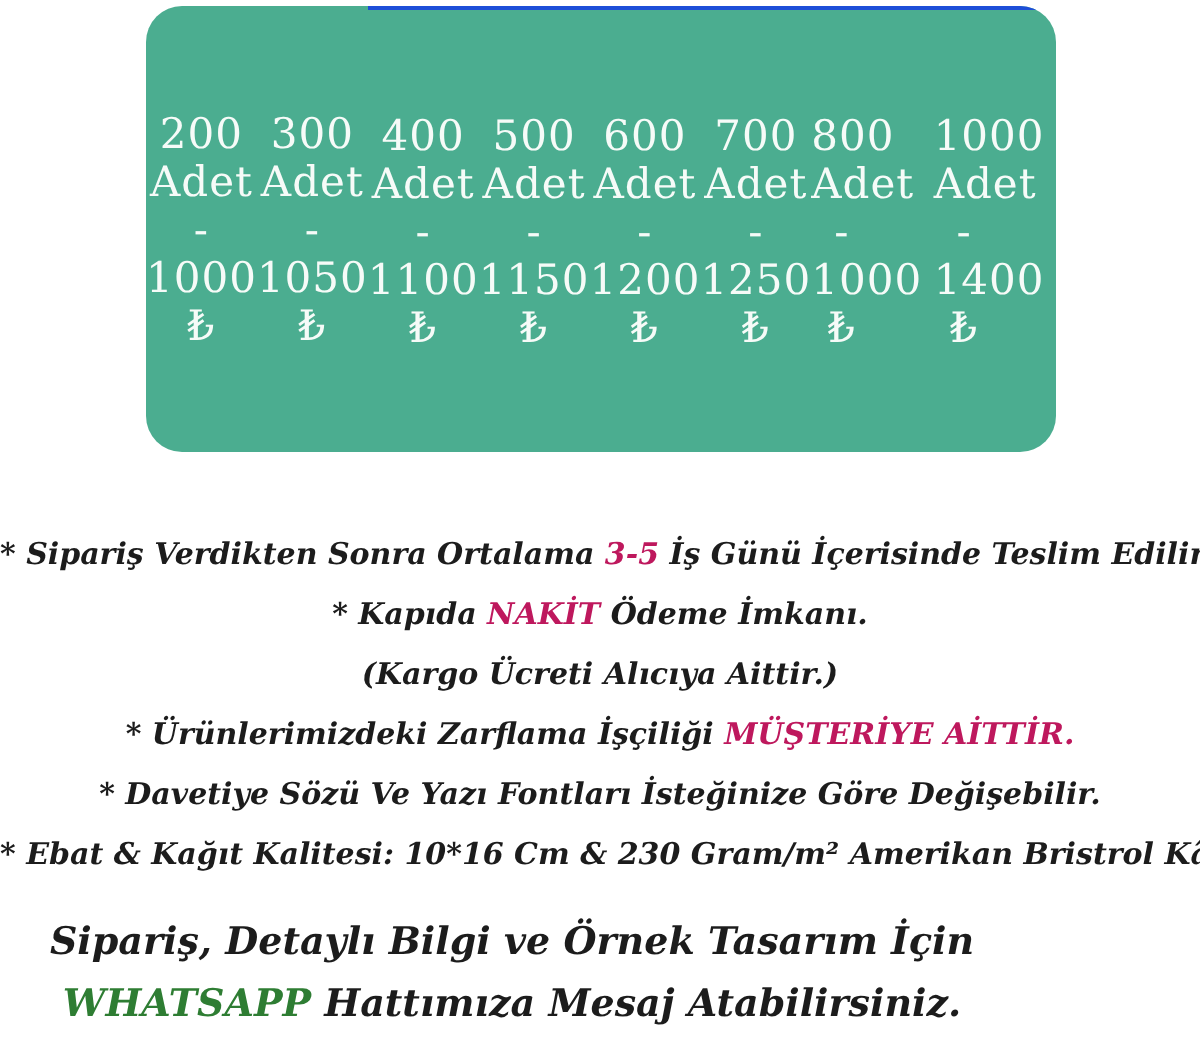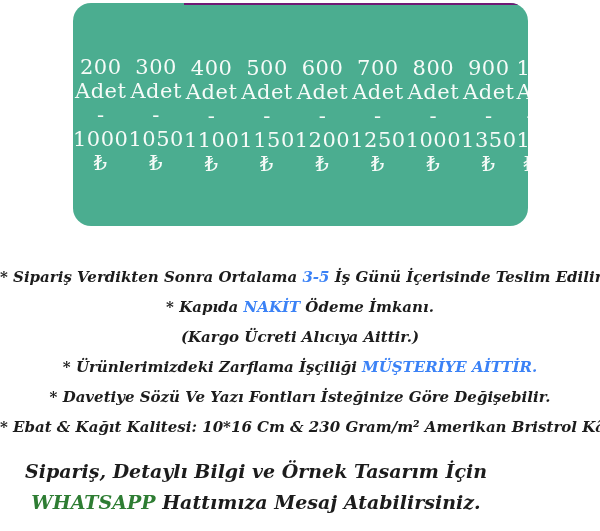--- a/index.html
+++ b/index.html
@@ -28,21 +28,21 @@
     overflow: hidden;
     display: flex;
     flex-direction: row;
   }
   .price-row {
     flex: 1;
     display: flex;
     align-items: center;
   }
   .price-row + .price-row {
-    border-top: 2px solid #701a75;
+    border-top: 2px solid #1d4ed8;
   }
   .price-cell {
     width: 50%;
     text-align: center;
     color: #f6fbf8;
     font-size: 21px;
     letter-spacing: 0.5px;
     font-family: "DejaVu Serif", "DejaVu Sans", serif;
   }
 
@@ -55,21 +55,21 @@
     text-align: center;
     font-style: italic;
     font-weight: bold;
     font-size: 15px;
   }
   .note-line {
     height: 30px;
     line-height: 30px;
     white-space: nowrap;
   }
-  .red { color: #3b82f6; }
+  .red { color: #be185d; }
   .green { color: #2e7d33; margin-top: 13px; }
 
   
   .footer {
     position: absolute;
     left: 0;
     top: 456px;
     width: 512px;
     text-align: center;
     font-style: italic;
@@ -93,21 +93,20 @@
   <div class="price-row">
     <div class="price-cell">400 Adet - 1100 ₺</div>
     <div class="price-cell">500 Adet - 1150 ₺</div>
   </div>
   <div class="price-row">
     <div class="price-cell">600 Adet - 1200 ₺</div>
     <div class="price-cell">700 Adet - 1250 ₺</div>
   </div>
   <div class="price-row">
     <div class="price-cell">800 Adet - 1000 ₺</div>
-    <div class="price-cell">900 Adet - 1350 ₺</div>
   </div>
   <div class="price-row">
     <div class="price-cell">1000 Adet - 1400 ₺</div>
   </div>
 </div>
 
 <div class="notes">
   <div class="note-line">
     <span>* Sipariş Verdikten Sonra Ortalama </span><span class="red">3-5</span><span> İş Günü İçerisinde Teslim Edilir.</span>
   </div>

